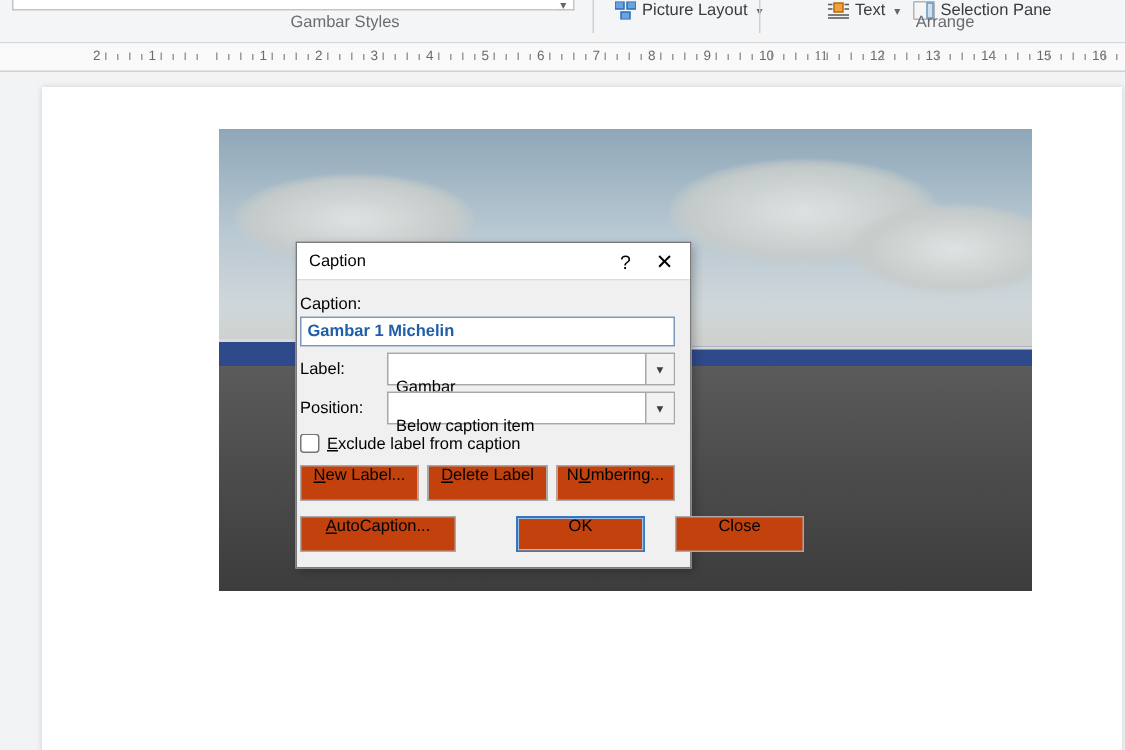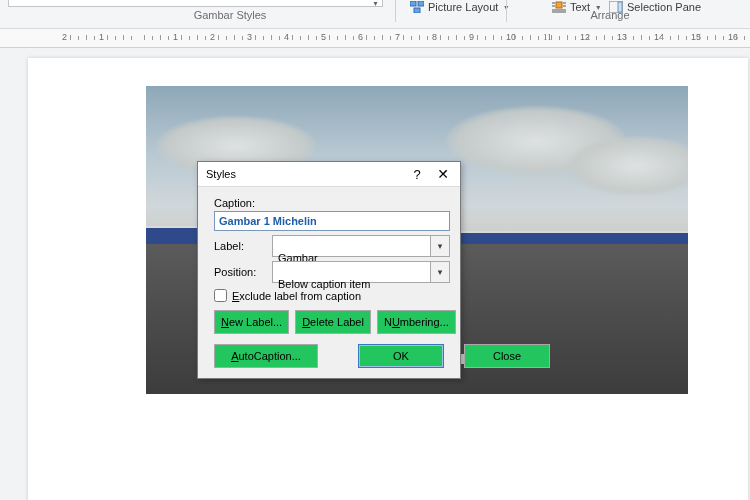--- a/index.html
+++ b/index.html
@@ -144,21 +144,21 @@
     display:flex; align-items:center;
     padding: 0 4px 0 8px;
     border-bottom: 1px solid #dcdcdc;
   }
   .dialog-title { flex:1; }
   .titlebtn {
     width: 26px; height:20px; display:flex; align-items:center; justify-content:center;
     font-size:13px; font-family: "Segoe UI", sans-serif;
   }
   .closebtn { font-size:14px; }
-  .dialog-body { padding: 6px 10px 10px 16px; }
+  .dialog-body { padding: 6px 10px 10px 2px; }
   .field-label { margin: 4px 0 2px 0; }
   .caption-input {
     width: 100%;
     box-sizing: border-box;
     height: 20px;
     border: 1px solid #7a99b8;
     padding: 0 4px;
     font-size: 11px;
     color: #1f5ea8;
     font-weight: bold;
@@ -174,22 +174,22 @@
   .combo .arrow {
     width:18px; height:100%; border-left:1px solid #a8a8a8;
     display:flex; align-items:center; justify-content:center; font-size:9px; color:#404040;
     background:#f2f2f2;
   }
   .chkrow { display:flex; align-items:center; gap:5px; margin:6px 0 8px 0;}
   .chkrow input { margin:0; width:13px; height:13px; }
   .chkrow .u { text-decoration: underline; }
   .btnrow { display:flex; gap:6px; margin-bottom:6px;}
   .btn {
-    flex:1; height:22px; border:1px solid #a8a8a8; background:#22c55e;
-    display:flex; align-items:center; justify-content:center;
+    flex:1; height:22px; border:1px solid #a8a8a8; background:#c2410c;
+    display:flex; align-items:flex-start; justify-content:center;
     font-size:11px; padding:0 6px; white-space:nowrap;
   }
   .btn.primary { border:1px solid #3b78bd; box-shadow: inset 0 0 0 1px #9cc0e6; }
   .btn .u { text-decoration: underline; }
   .footer-row { display:flex; gap:20px; align-items:center; margin-top:10px;}
   .footer-row .spacer{ flex:1;}
   .footer-row .btn { flex:0 0 72px;}
   .footer-row .btn.auto { flex:0 0 90px;}
 </style>
 </head>
@@ -240,21 +240,21 @@
   </div>
   <div class="ribbon-cmd" style="left:698px;margin-top:32px;">
     <span class="icon-box">
       <svg width="14" height="12">
           <path d="M7 2 A4 4 0 1 1 3 6" fill="none" stroke="#3a7abf" stroke-width="1.5"></path>
           <polygon points="7,0 10,3 7,4" fill="#3a7abf"></polygon>
         </svg>
     </span>
     <span>Rotate</span>
   </div>
-  <div class="ribbon-group-label" style="left:560px;width:100px;">Arrange</div>
+  <div class="ribbon-group-label" style="left:580px;width:100px;">Arrange</div>
 </div>
 
 <div class="ruler">
   <div class="marks" id="ruler-marks">
       <span style="position: absolute; top: 3px; left: 62px;">2</span>
       <span style="position: absolute; top: 6px; left: 70px; width: 1px; height: 5px; background: rgb(154, 154, 154);"></span>
       <span style="position: absolute; top: 7px; left: 78px; width: 1px; height: 4px; background: rgb(154, 154, 154);"></span>
       <span style="position: absolute; top: 6px; left: 86px; width: 1px; height: 5px; background: rgb(154, 154, 154);"></span>
       <span style="position: absolute; top: 7px; left: 94px; width: 1px; height: 4px; background: rgb(154, 154, 154);"></span>
       <span style="position: absolute; top: 3px; left: 99px;">1</span>
@@ -360,21 +360,21 @@
       <div class="barrier" style="left:0;top:140px;width:180px;"></div>
       <div class="barrier" style="right:0;top:145px;width:230px;"></div>
       <div class="kerb" style="right:0;top:182px;width:225px;transform:rotate(3deg);"></div>
       <div class="track"></div>
       <div class="trackline"></div>
     </div>
   </div>
 
   <div class="dialog">
     <div class="dialog-titlebar">
-      <span class="dialog-title">Styles</span>
+      <span class="dialog-title">Caption</span>
       <div class="titlebtn">?</div>
       <div class="titlebtn closebtn">
         <span>✕</span>
       </div>
     </div>
     <div class="dialog-body">
       <div class="field-label">Caption:</div>
       <input class="caption-input" type="text" value="Gambar 1 Michelin" style="">
 
       <div class="row">

